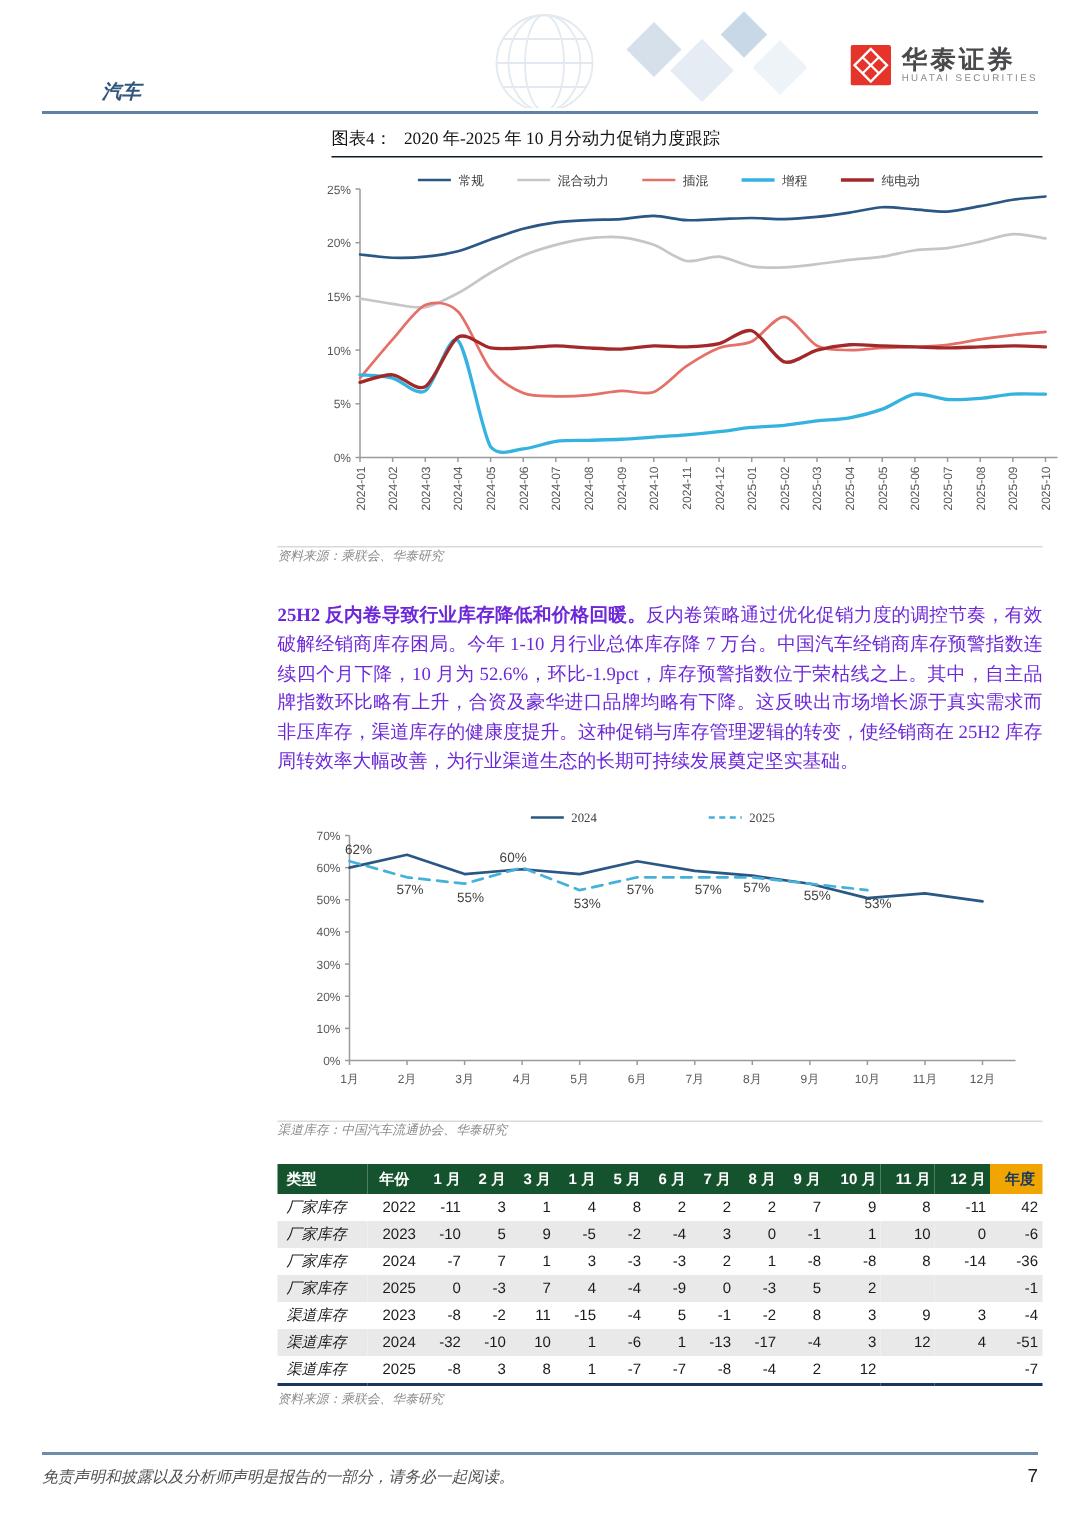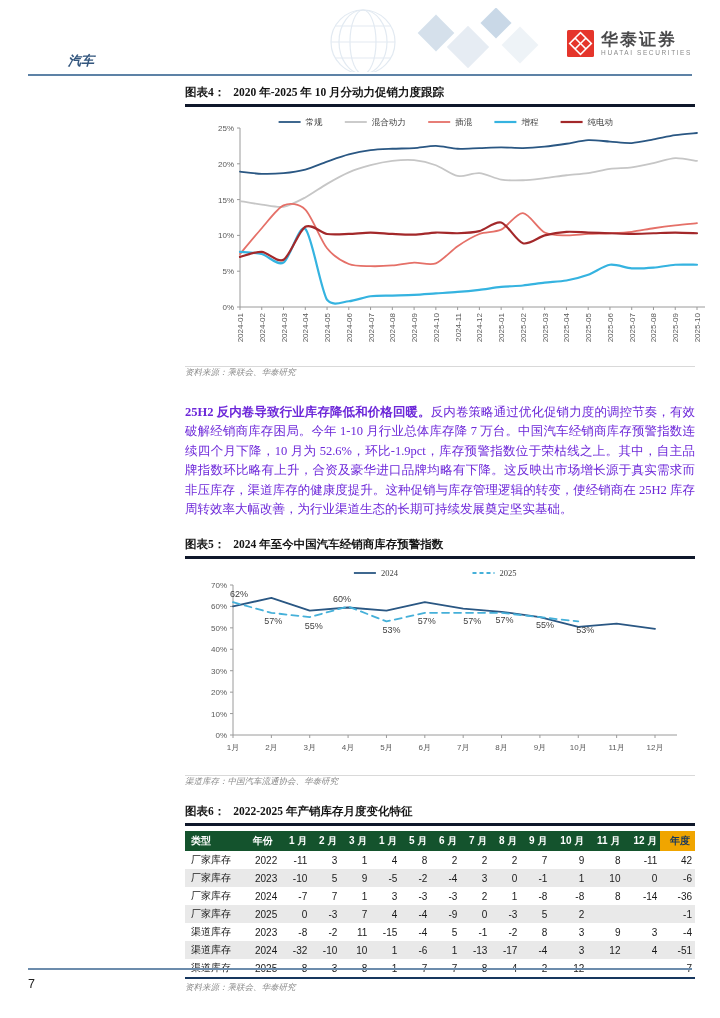--- a/index.html
+++ b/index.html
@@ -11,22 +11,22 @@
   .report-header{position:absolute;left:28px;right:28px;top:28px;height:44px;}
   .section-label{position:absolute;left:0;bottom:2px;font-size:13px;font-weight:bold;font-style:italic;
                  font-family:Liberation Sans, sans-serif;color:#33567e;margin-left:40px;}
   .logo{position:absolute;right:0;top:2px;display:flex;align-items:center;gap:7px;}
   .logo-text .brand-name{font-size:17px;font-weight:bold;color:#4a4a4c;letter-spacing:2px;line-height:1.05;}
   .logo-text .brand-sub{font-size:6.5px;color:#8a8a8a;letter-spacing:1.6px;margin-top:1px;}
   .header-rule{position:absolute;left:28px;right:28px;top:74px;border-top:2px solid #5d82a6;}
 
   
   .content{position:absolute;left:185px;top:85px;width:510px;}
-  .fig-title{font-size:11.5px;font-weight:bold;color:#141414;font-family:"Liberation Serif",serif;
-             border-bottom:3px solid #0f172a;padding-bottom:4px;}
+  .fig-title{font-size:11.5px;font-weight:normal;color:#141414;font-family:"Liberation Serif",serif;
+             border-bottom:1px solid #0f172a;padding-bottom:4px;margin-left:36px;}
   .fig-label{margin-right:8px;}
   .fig-source{font-size:8.5px;color:#8c8c8c;font-style:italic;font-family:"Liberation Serif",serif;
               border-top:1px solid #d9d9d9;margin-top:2px;padding-top:0;}
   .fig-source.no-rule{border-top:none;margin-top:3px;}
   .figure svg{display:block;margin-top:4px;overflow:visible;}
 
   .body-par{margin:24px 0 18px 0;font-size:12.5px;line-height:1.55;text-align:justify;color:#6d28d9;
             font-family:"Liberation Serif",serif;}
   .body-par b{font-family:"Liberation Serif",serif;}
 
@@ -37,21 +37,21 @@
 
   
   .figure-table{border-collapse:collapse;width:100%;margin-top:5px;font-size:10px;color:#1a1a1a;
                 border-bottom:2px solid #17375e;}
   .figure-table th{background:#14532d;color:#fff;font-weight:bold;padding:3px 3px;text-align:right;white-space:nowrap;}
   .figure-table th:first-child{text-align:left;padding-left:6px;}
   .figure-table th:nth-child(2){text-align:center;}
   .figure-table th.year-col{background:#f0a500;color:#17375e;text-align:right;padding-right:5px;}
   .figure-table td{padding:2px 3px;text-align:right;white-space:nowrap;}
   .figure-table td:first-child{text-align:left;padding-left:6px;font-family:"Liberation Serif",serif;
-                               }
+                               font-style:italic;}
   .figure-table td:nth-child(2){}
   .figure-table tbody tr:nth-child(even) td{background:#e9e9e9;}
 
   
   .footer{position:absolute;left:28px;right:28px;top:968px;border-top:2px solid #6c8cac;padding-top:7px;
           display:flex;justify-content:space-between;align-items:baseline;}
   .disclaimer{font-size:10.5px;font-style:italic;color:#4f4f4f;font-family:"Liberation Serif",serif;}
   .page-num{font-size:12.5px;color:#222;}
 </style>
 </head>
@@ -175,23 +175,20 @@
           <path d="M55 143.01600000000002C58.10884353741496 139.3337142857143 70.54421768707483 124.19542857142858 76.76190476190476 117.24000000000001C82.97959183673468 110.28457142857144 92.30612244897958 96.98742857142858 98.52380952380952 94.328C104.74149659863946 91.66857142857143 114.06802721088437 92.48685714285715 120.28571428571429 98.62400000000001C126.50340136054422 104.76114285714287 135.8299319727891 129.51428571428573 142.04761904761904 137.288C148.26530612244898 145.0617142857143 157.59183673469386 150.48285714285714 163.8095238095238 153.04C170.02721088435374 155.59714285714284 179.35374149659864 154.9834285714286 185.57142857142858 155.18800000000002C191.78911564625852 155.39257142857144 201.1156462585034 154.9834285714286 207.33333333333334 154.472C213.55102040816328 153.96057142857143 222.87755102040816 151.91485714285716 229.0952380952381 151.608C235.31292517006804 151.30114285714285 244.63945578231292 154.6765714285714 250.85714285714286 152.32399999999998C257.0748299319728 149.97142857142856 266.40136054421765 139.33371428571428 272.6190476190476 135.14C278.83673469387753 130.9462857142857 288.16326530612247 125.32057142857144 294.3809523809524 122.96800000000002C300.59863945578235 120.6154285714286 309.9251700680272 121.63828571428571 316.14285714285717 118.672C322.3605442176871 115.70571428571428 331.687074829932 101.79485714285715 337.9047619047619 102.20400000000001C344.12244897959187 102.61314285714286 353.44897959183675 118.36514285714284 359.6666666666667 121.53599999999999C365.8843537414966 124.70685714285713 375.2108843537415 124.19542857142856 381.42857142857144 124.39999999999999C387.6462585034014 124.60457142857142 396.97278911564626 123.27485714285716 403.1904761904762 122.96800000000002C409.40816326530614 122.66114285714288 418.734693877551 122.55885714285714 424.95238095238096 122.252C431.1700680272109 121.94514285714286 440.4965986394558 121.53599999999999 446.7142857142857 120.82C452.93197278911566 120.104 462.25850340136054 118.16057142857143 468.4761904761905 117.24000000000001C474.6938775510204 116.31942857142859 484.0204081632653 115.092 490.23809523809524 114.376C496.4557823129252 113.66000000000001 508.89115646258506 112.53485714285715 512 112.22800000000001" fill="none" stroke="#e57068" stroke-width="1.8" stroke-linejoin="round" stroke-linecap="round"></path>
           <path d="M55 140.868C58.10884353741496 141.17485714285715 70.54421768707483 141.4817142857143 76.76190476190476 143.01600000000002C82.97959183673468 144.55028571428574 92.30612244897958 155.18800000000002 98.52380952380952 151.608C104.74149659863946 148.028 114.06802721088437 112.63714285714285 120.28571428571429 117.95599999999999C126.50340136054422 123.27485714285713 135.8299319727891 178.50914285714285 142.04761904761904 188.84C148.26530612244898 196 157.59183673469386 190.78342857142857 163.8095238095238 190.272C170.02721088435374 189.7605714285714 179.35374149659864 186.0782857142857 185.57142857142858 185.26C191.78911564625852 184.44171428571428 201.1156462585034 184.7485714285714 207.33333333333334 184.54399999999998C213.55102040816328 184.33942857142856 222.87755102040816 184.13485714285713 229.0952380952381 183.828C235.31292517006804 183.52114285714288 244.63945578231292 182.80514285714287 250.85714285714286 182.39600000000002C257.0748299319728 181.98685714285716 266.40136054421765 181.47542857142858 272.6190476190476 180.964C278.83673469387753 180.45257142857142 288.16326530612247 179.532 294.3809523809524 178.816C300.59863945578235 178.1 309.9251700680272 176.56571428571428 316.14285714285717 175.952C322.3605442176871 175.33828571428572 331.687074829932 175.1337142857143 337.9047619047619 174.52C344.12244897959187 173.90628571428573 353.44897959183675 172.372 359.6666666666667 171.656C365.8843537414966 170.94 375.2108843537415 170.63314285714287 381.42857142857144 169.508C387.6462585034014 168.38285714285715 396.97278911564626 166.03028571428572 403.1904761904762 163.78C409.40816326530614 161.52971428571428 418.734693877551 154.67657142857144 424.95238095238096 153.756C431.1700680272109 152.83542857142857 440.4965986394558 156.92685714285716 446.7142857142857 157.336C452.93197278911566 157.74514285714287 462.25850340136054 157.1314285714286 468.4761904761905 156.62C474.6938775510204 156.10857142857142 484.0204081632653 154.16514285714285 490.23809523809524 153.756C496.4557823129252 153.34685714285715 508.89115646258506 153.756 512 153.756" fill="none" stroke="#35b3e0" stroke-width="2.2" stroke-linejoin="round" stroke-linecap="round"></path>
           <path d="M55 145.88C58.10884353741496 145.164 70.54421768707483 140.45885714285714 76.76190476190476 140.868C82.97959183673468 141.27714285714285 92.30612244897958 152.324 98.52380952380952 148.744C104.74149659863946 145.164 114.06802721088437 119.49028571428572 120.28571428571429 115.808C126.50340136054422 112.1257142857143 135.8299319727891 121.94514285714287 142.04761904761904 122.96800000000002C148.26530612244898 123.99085714285717 157.59183673469386 123.17257142857144 163.8095238095238 122.96800000000002C170.02721088435374 122.76342857142859 179.35374149659864 121.53599999999999 185.57142857142858 121.53599999999999C191.78911564625852 121.53599999999999 201.1156462585034 122.66114285714288 207.33333333333334 122.96800000000002C213.55102040816328 123.27485714285716 222.87755102040816 123.88857142857142 229.0952380952381 123.684C235.31292517006804 123.47942857142857 244.63945578231292 121.74057142857141 250.85714285714286 121.53599999999999C257.0748299319728 121.33142857142856 266.40136054421765 122.45657142857142 272.6190476190476 122.252C278.83673469387753 122.04742857142857 288.16326530612247 121.63828571428573 294.3809523809524 120.10400000000001C300.59863945578235 118.5697142857143 309.9251700680272 109.77314285714286 316.14285714285717 111.512C322.3605442176871 113.25085714285714 331.687074829932 130.43485714285714 337.9047619047619 132.276C344.12244897959187 134.11714285714288 353.44897959183675 126.03657142857142 359.6666666666667 124.39999999999999C365.8843537414966 122.76342857142856 375.2108843537415 121.22914285714285 381.42857142857144 120.82C387.6462585034014 120.41085714285714 396.97278911564626 121.33142857142856 403.1904761904762 121.53599999999999C409.40816326530614 121.74057142857141 418.734693877551 122.04742857142857 424.95238095238096 122.252C431.1700680272109 122.45657142857142 440.4965986394558 122.96800000000002 446.7142857142857 122.96800000000002C452.93197278911566 122.96800000000002 462.25850340136054 122.45657142857142 468.4761904761905 122.252C474.6938775510204 122.04742857142857 484.0204081632653 121.53599999999999 490.23809523809524 121.53599999999999C496.4557823129252 121.53599999999999 508.89115646258506 122.14971428571428 512 122.252" fill="none" stroke="#a3282a" stroke-width="2.2" stroke-linejoin="round" stroke-linecap="round"></path>
         </svg>
       <div class="fig-source">资料来源：乘联会、华泰研究</div>
     </div>
 
     <p class="body-par"><b>25H2 反内卷导致行业库存降低和价格回暖。</b><span>反内卷策略通过优化促销力度的调控节奏，有效破解经销商库存困局。今年 1-10 月行业总体库存降 7 万台。中国汽车经销商库存预警指数连续四个月下降，10 月为 52.6%，环比-1.9pct，库存预警指数位于荣枯线之上。其中，自主品牌指数环比略有上升，合资及豪华进口品牌均略有下降。这反映出市场增长源于真实需求而非压库存，渠道库存的健康度提升。这种促销与库存管理逻辑的转变，使经销商在 25H2 库存周转效率大幅改善，为行业渠道生态的长期可持续发展奠定坚实基础。</span></p>
 
     <div class="figure" style="margin-bottom:16px;">
-      <div class="fig-title">
-        <span class="fig-label">图表5：</span><span>2024 年至今中国汽车经销商库存预警指数</span>
-      </div>
       <svg id="chart2" width="505" height="210">
           <line x1="48" y1="22" x2="48" y2="172" stroke="#9a9a9a" stroke-width="1"></line>
           <line x1="48" y1="172" x2="492" y2="172" stroke="#9a9a9a" stroke-width="1"></line>
           <line x1="45" y1="172" x2="48" y2="172" stroke="#9a9a9a" stroke-width="1"></line>
           <text x="42" y="175" text-anchor="end" class="tick">0%</text>
           <line x1="45" y1="150.57142857142856" x2="48" y2="150.57142857142856" stroke="#9a9a9a" stroke-width="1"></line>
           <text x="42" y="153.57142857142856" text-anchor="end" class="tick">10%</text>
           <line x1="45" y1="129.14285714285714" x2="48" y2="129.14285714285714" stroke="#9a9a9a" stroke-width="1"></line>
           <text x="42" y="132.14285714285714" text-anchor="end" class="tick">20%</text>
           <line x1="45" y1="107.71428571428571" x2="48" y2="107.71428571428571" stroke="#9a9a9a" stroke-width="1"></line>
@@ -242,23 +239,20 @@
           <text x="241.8181818181818" y="60.85714285714286" text-anchor="middle" class="dlabel">57%</text>
           <text x="287.1818181818182" y="60.85714285714286" text-anchor="middle" class="dlabel">57%</text>
           <text x="319.54545454545456" y="59.85714285714286" text-anchor="middle" class="dlabel">57%</text>
           <text x="359.90909090909093" y="65.14285714285714" text-anchor="middle" class="dlabel">55%</text>
           <text x="400.27272727272725" y="70.42857142857143" text-anchor="middle" class="dlabel">53%</text>
         </svg>
       <div class="fig-source">渠道库存：中国汽车流通协会、华泰研究</div>
     </div>
 
     <div class="figure">
-      <div class="fig-title">
-        <span class="fig-label">图表6：</span><span>2022-2025 年产销库存月度变化特征</span>
-      </div>
       <table class="figure-table" id="inv-table">
           <thead>
             <tr>
               <th>类型</th>
               <th>年份</th>
               <th>1 月</th>
               <th>2 月</th>
               <th>3 月</th>
               <th>1 月</th>
               <th>5 月</th>
@@ -393,16 +387,17 @@
               <td>-7</td>
             </tr>
           </tbody>
         </table>
       <div class="fig-source no-rule">资料来源：乘联会、华泰研究</div>
     </div>
 
   </div>
 
   <div class="footer">
+    <div class="disclaimer">免责声明和披露以及分析师声明是报告的一部分，请务必一起阅读。</div>
     <div class="page-num">7</div>
   </div>
 
 </div>
 
 </body></html>

